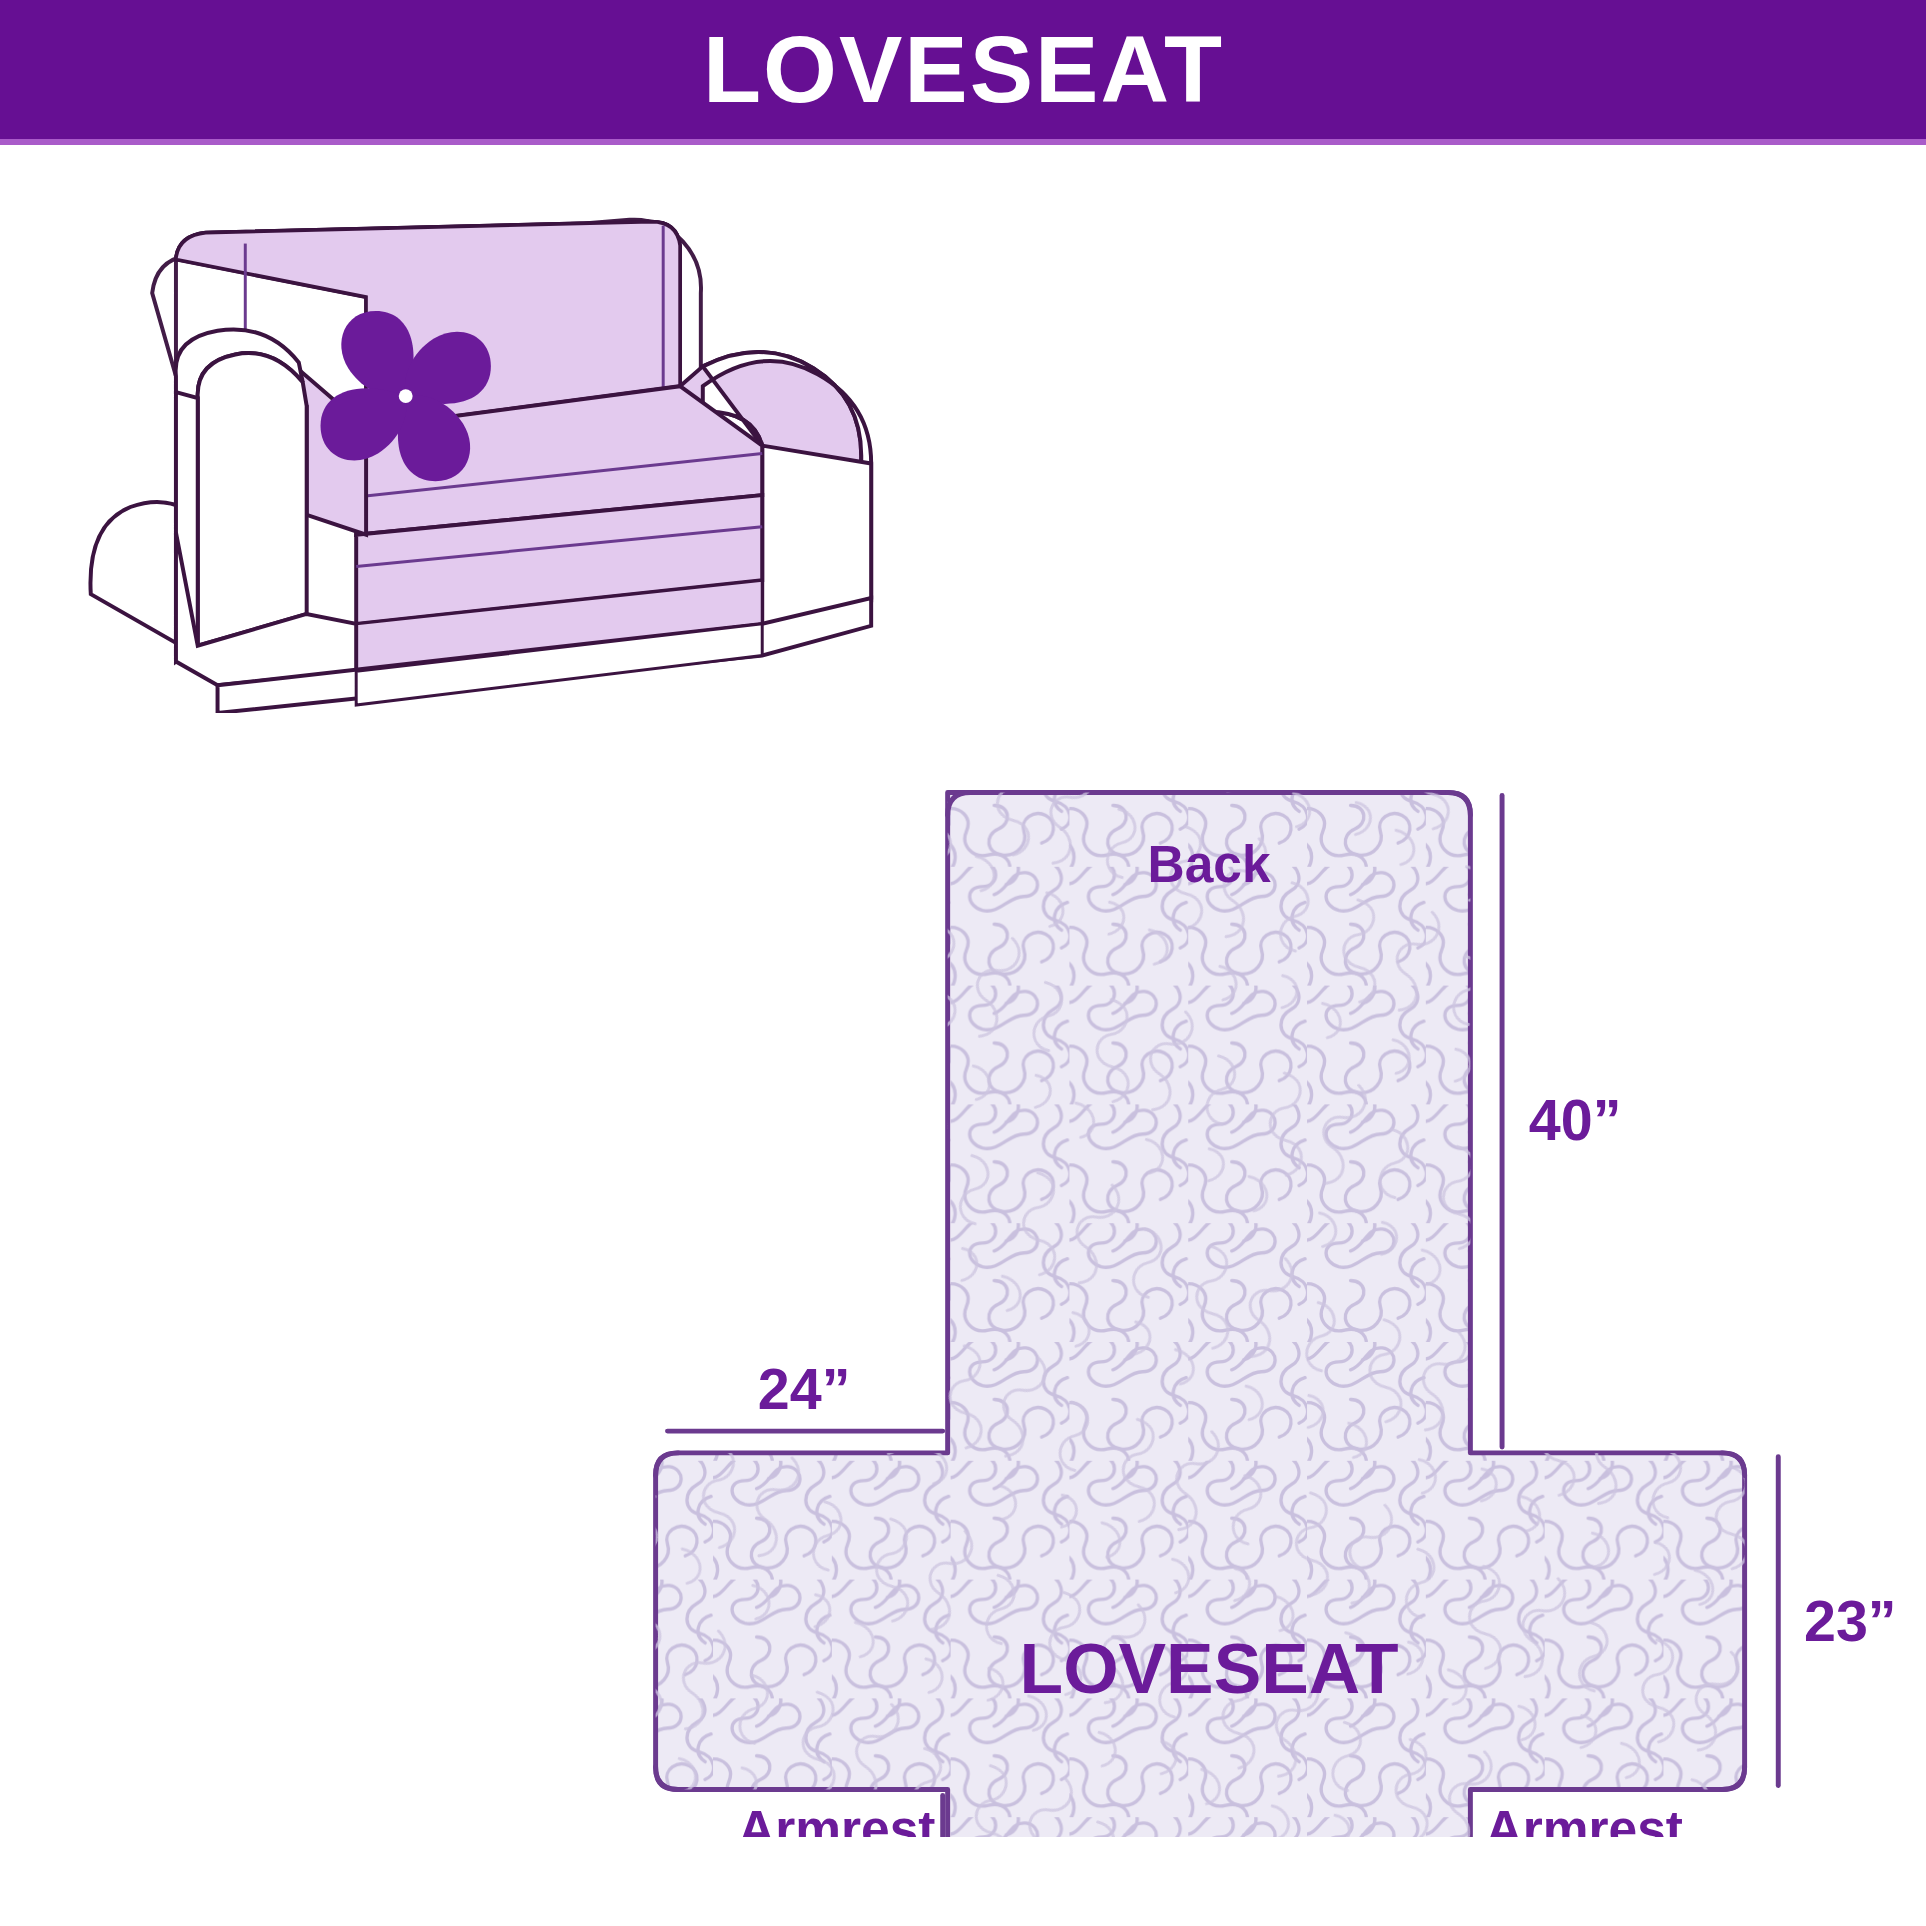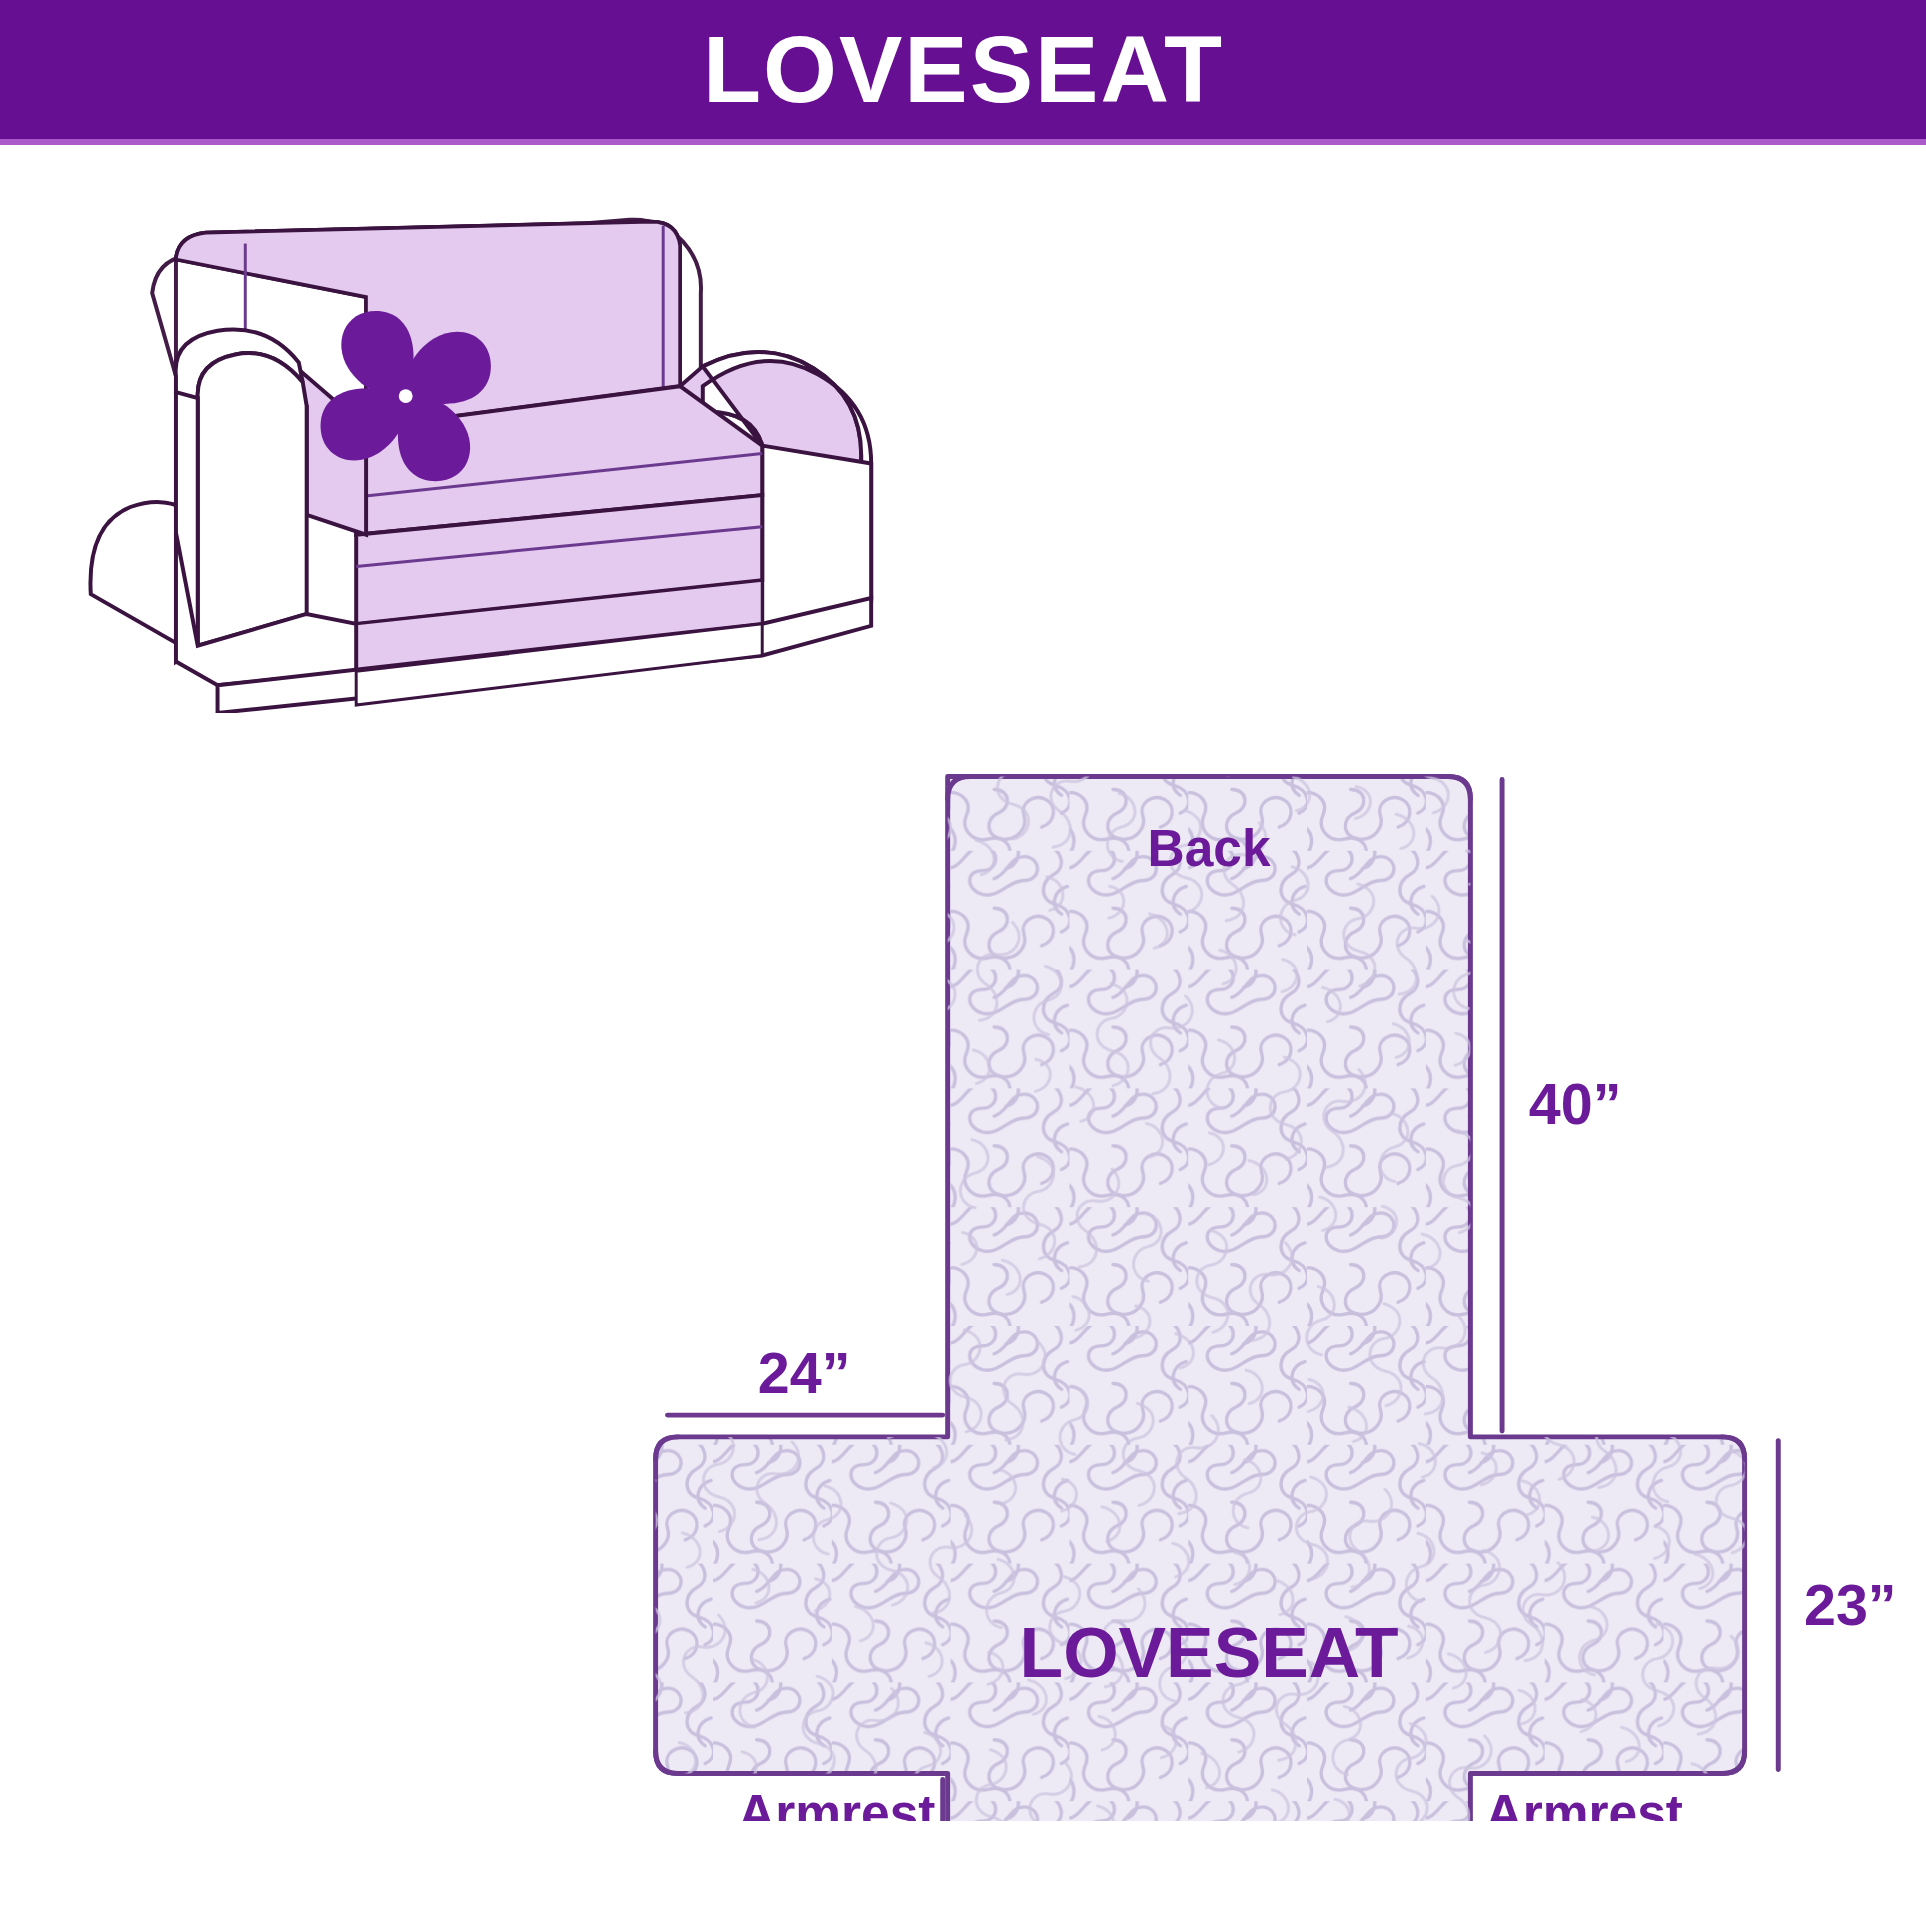--- a/index.html
+++ b/index.html
@@ -23,21 +23,21 @@
   .banner-underline{
     position:absolute;left:0;top:139px;width:1927px;height:6px;
     background:#A95BC9;
   }
 
   
   .sofa-wrap{position:absolute;left:69px;top:198px;width:921px;height:515px;}
   .sofa-wrap svg{display:block;width:921px;height:515px;}
 
   
-  .diagram-wrap{position:absolute;left:594px;top:732px;width:1333px;height:1089px;}
+  .diagram-wrap{position:absolute;left:594px;top:748px;width:1333px;height:1089px;}
   .diagram-wrap svg{display:block;width:1333px;height:1089px;}
 
   .dim-label{
     font-family:"Liberation Sans",sans-serif;
     font-weight:bold;
     fill:#6B1B9A;
   }
   .panel-label{
     font-family:"Liberation Sans",sans-serif;
     font-weight:bold;

